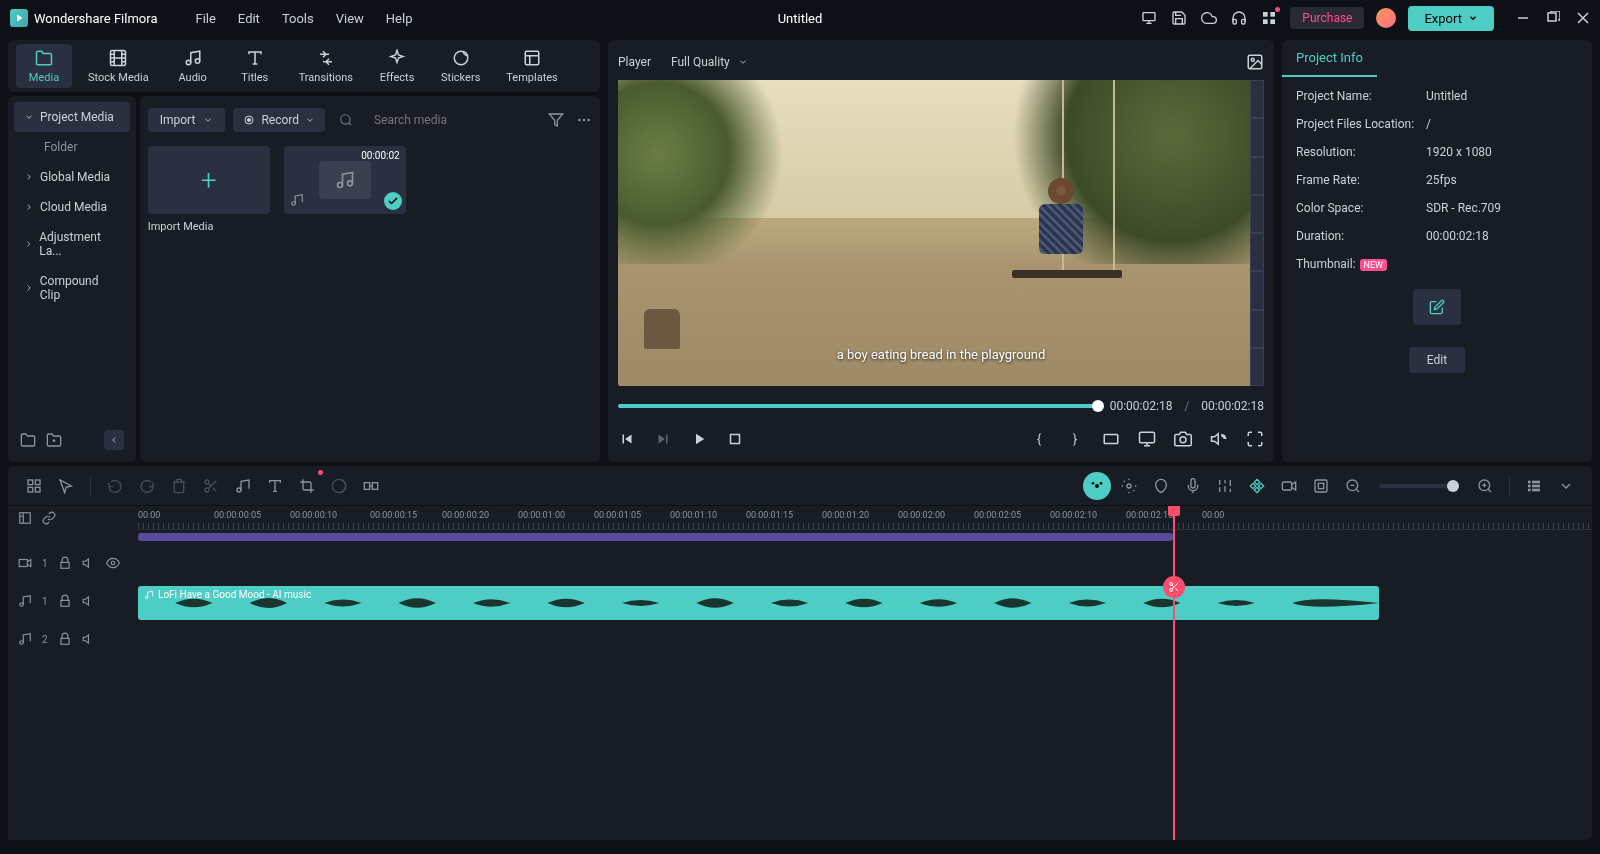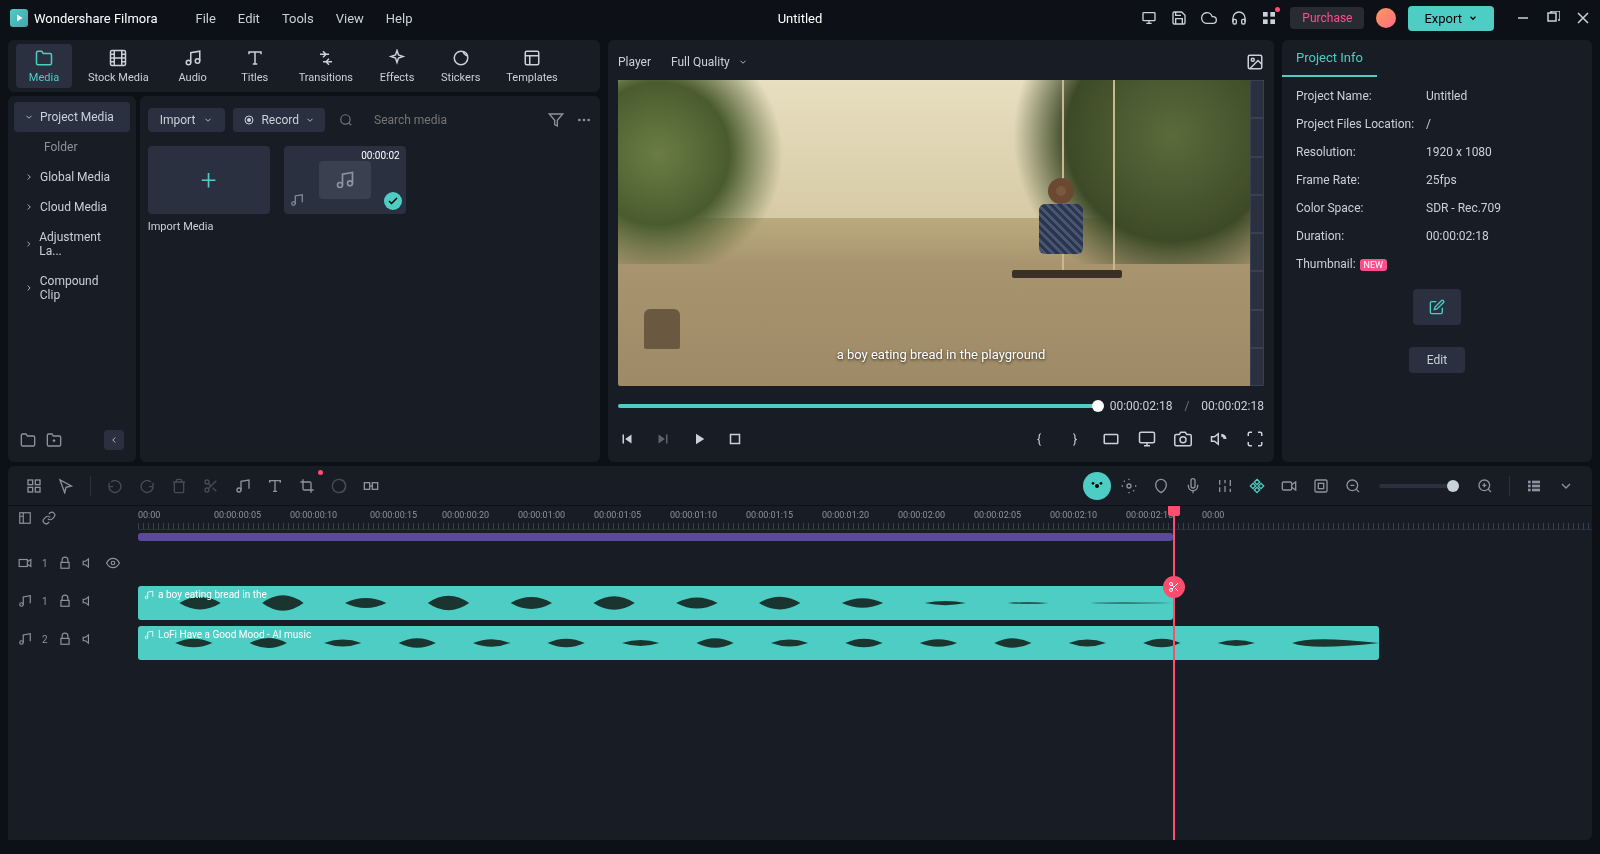--- a/index.html
+++ b/index.html
@@ -793,37 +793,20 @@
           <div class="clip-label">
               <svg width="10" height="10" viewBox="0 0 24 24" fill="#fff">
                 <path d="M8 5v14l11-7z"></path>
               </svg>
               <span>unnamed</span>
             </div>
           <div class="clip-audio-under"></div>
         </div>
       </div>
       <div class="track">
-        <div class="clip clip-audio" style="left:0;width:1035px;">
-          <div class="clip-label">
-              <svg width="10" height="10" viewBox="0 0 24 24" fill="none" stroke="#fff" stroke-width="2">
-                <path d="M9 18V5l12-2v13"></path>
-                <circle cx="6" cy="18" r="3"></circle>
-              </svg>
-              <span>a boy eating bread in the</span>
-            </div>
-          <div class="waveform">
-              <svg viewBox="0 0 1000 40" preserveAspectRatio="none">
-                <path d="M0,20 Q20,5 40,20 T80,20 Q100,2 120,20 T160,20 Q180,8 200,20 T240,20 Q260,3 280,20 T320,20 Q340,6 360,20 T400,20 Q420,4 440,20 T480,20 Q500,7 520,20 T560,20 Q580,5 600,20 T640,20 Q660,9 680,20 T720,20 Q740,15 760,20 T800,20 Q820,18 840,20 T880,20 Q900,19 920,20 T1000,20 L1000,40 L0,40 Z" fill="#4ecdc4"></path>
-                <path d="M0,20 Q20,35 40,20 T80,20 Q100,38 120,20 T160,20 Q180,32 200,20 T240,20 Q260,37 280,20 T320,20 Q340,34 360,20 T400,20 Q420,36 440,20 T480,20 Q500,33 520,20 T560,20 Q580,35 600,20 T640,20 Q660,31 680,20 T720,20 Q740,25 760,20 T800,20 Q820,22 840,20 T880,20 Q900,21 920,20 T1000,20 L1000,0 L0,0 Z" fill="#4ecdc4"></path>
-              </svg>
-            </div>
-        </div>
-      </div>
-      <div class="track">
         <div class="clip clip-audio" style="left:0;width:1241px;">
           <div class="clip-label">
               <svg width="10" height="10" viewBox="0 0 24 24" fill="none" stroke="#fff" stroke-width="2">
                 <path d="M9 18V5l12-2v13"></path>
                 <circle cx="6" cy="18" r="3"></circle>
               </svg>
               <span>LoFi Have a Good Mood - AI music</span>
             </div>
           <div class="waveform">
               <svg viewBox="0 0 1000 40" preserveAspectRatio="none">

